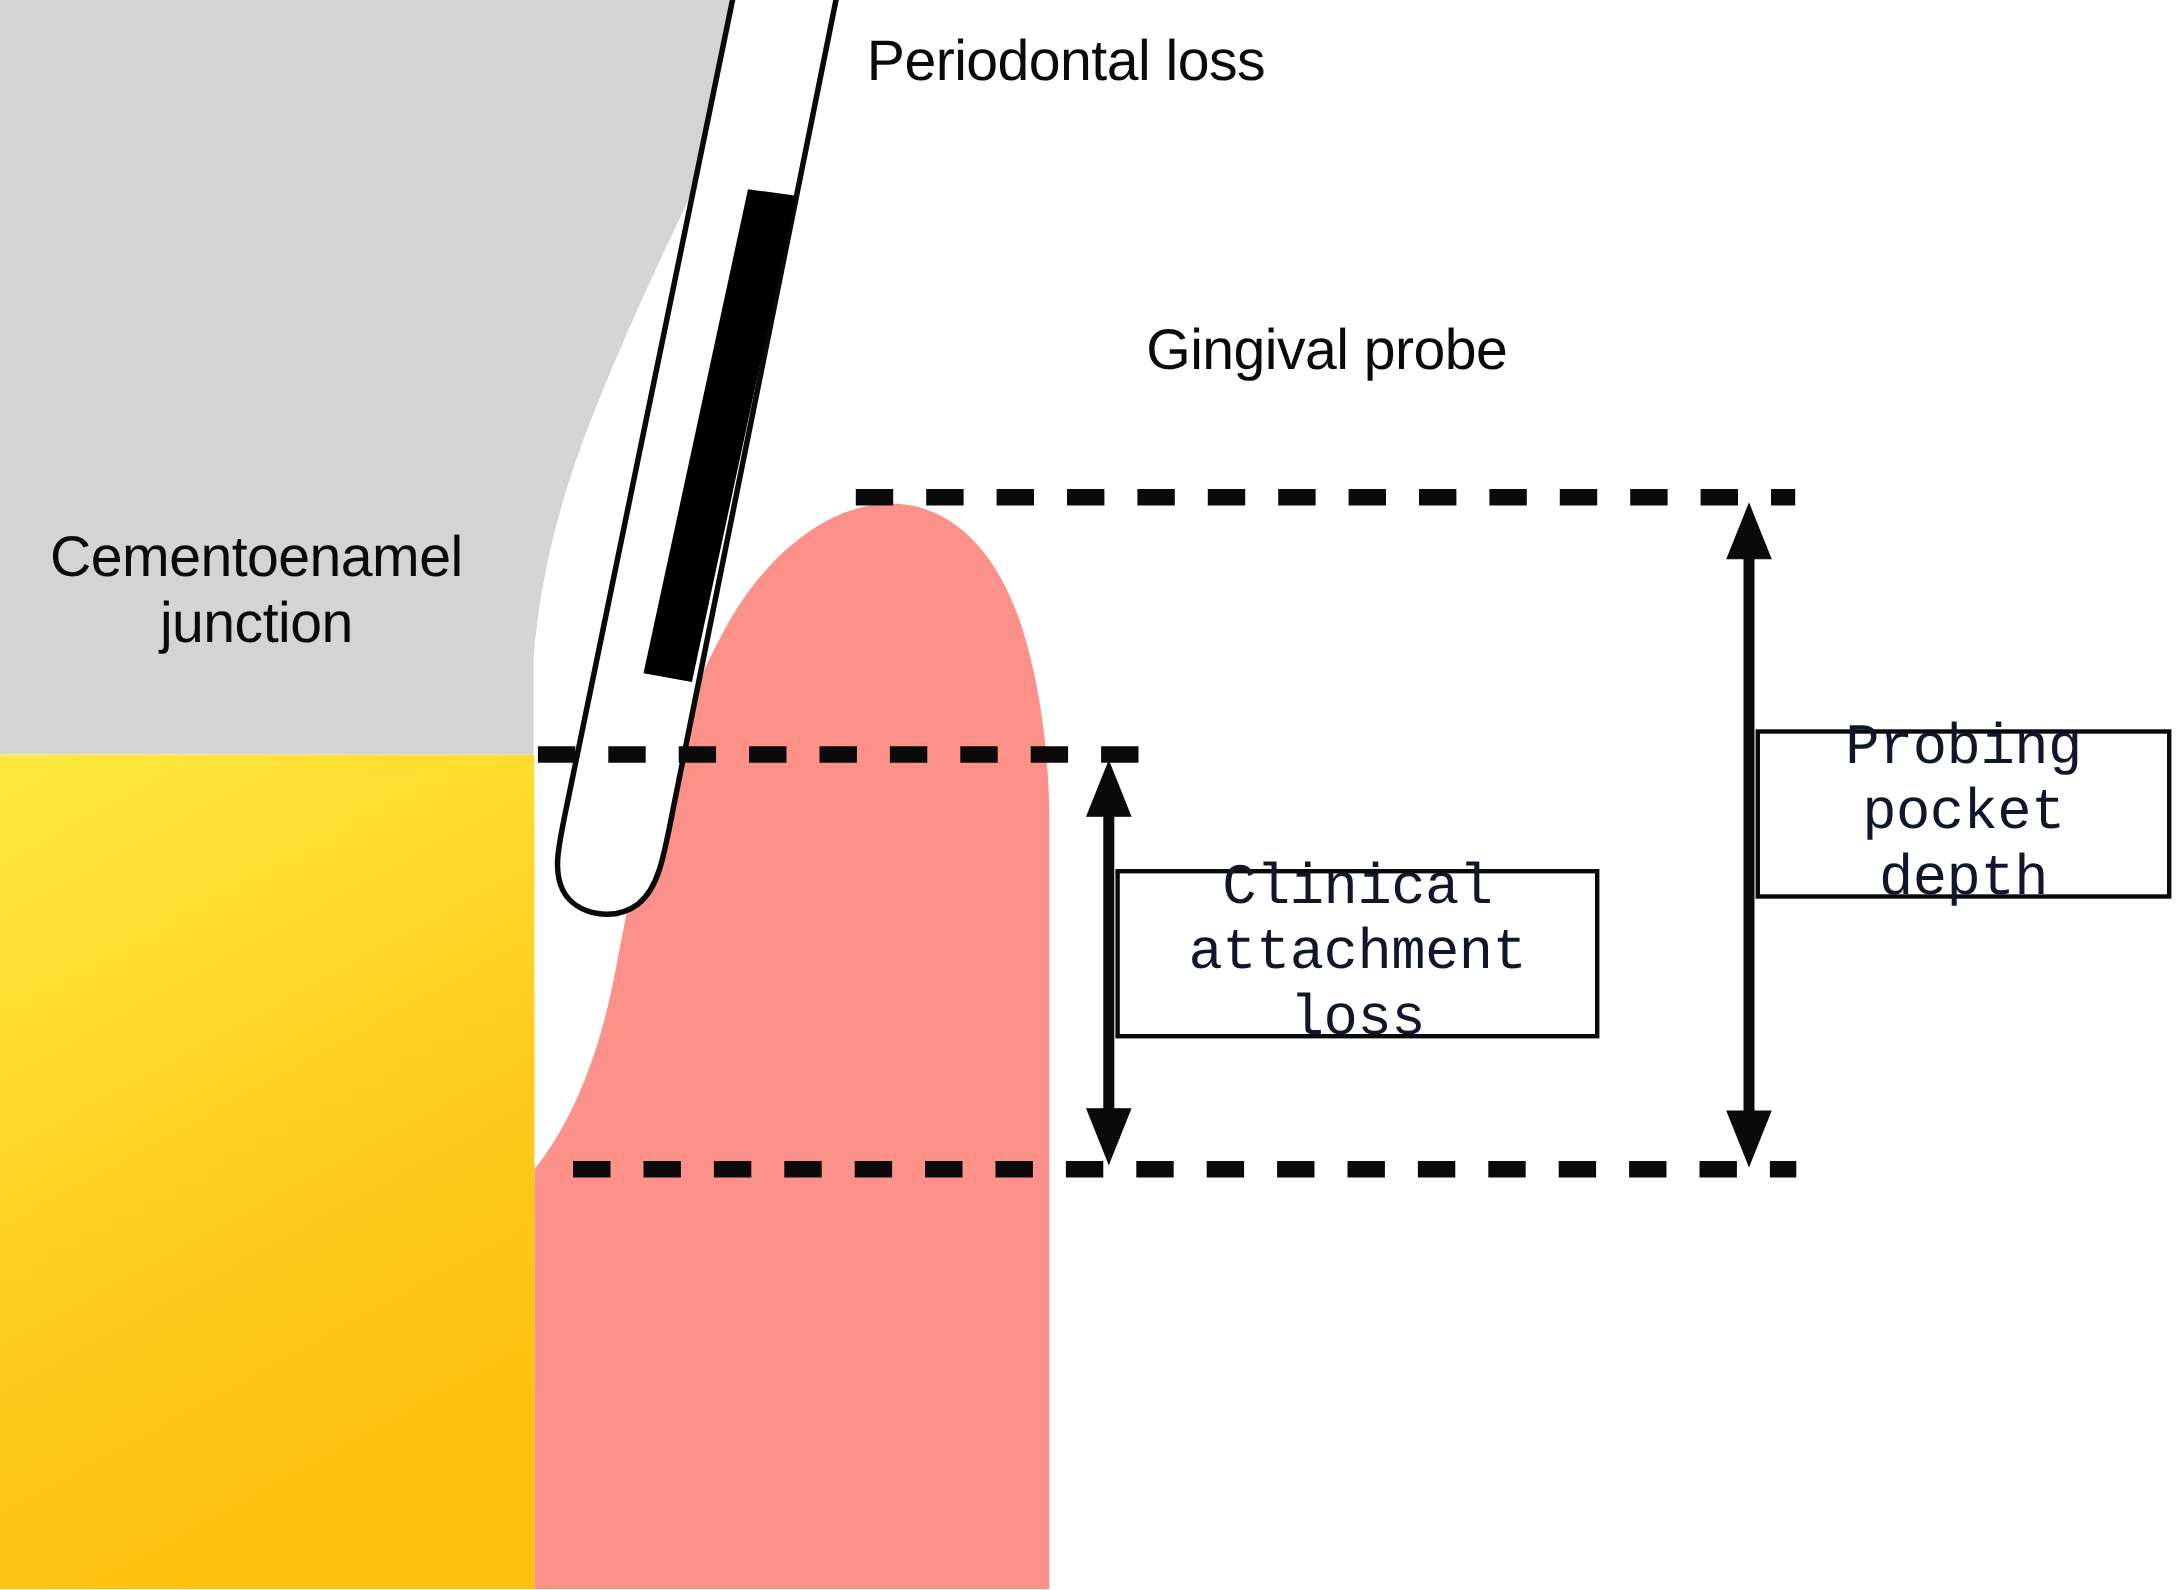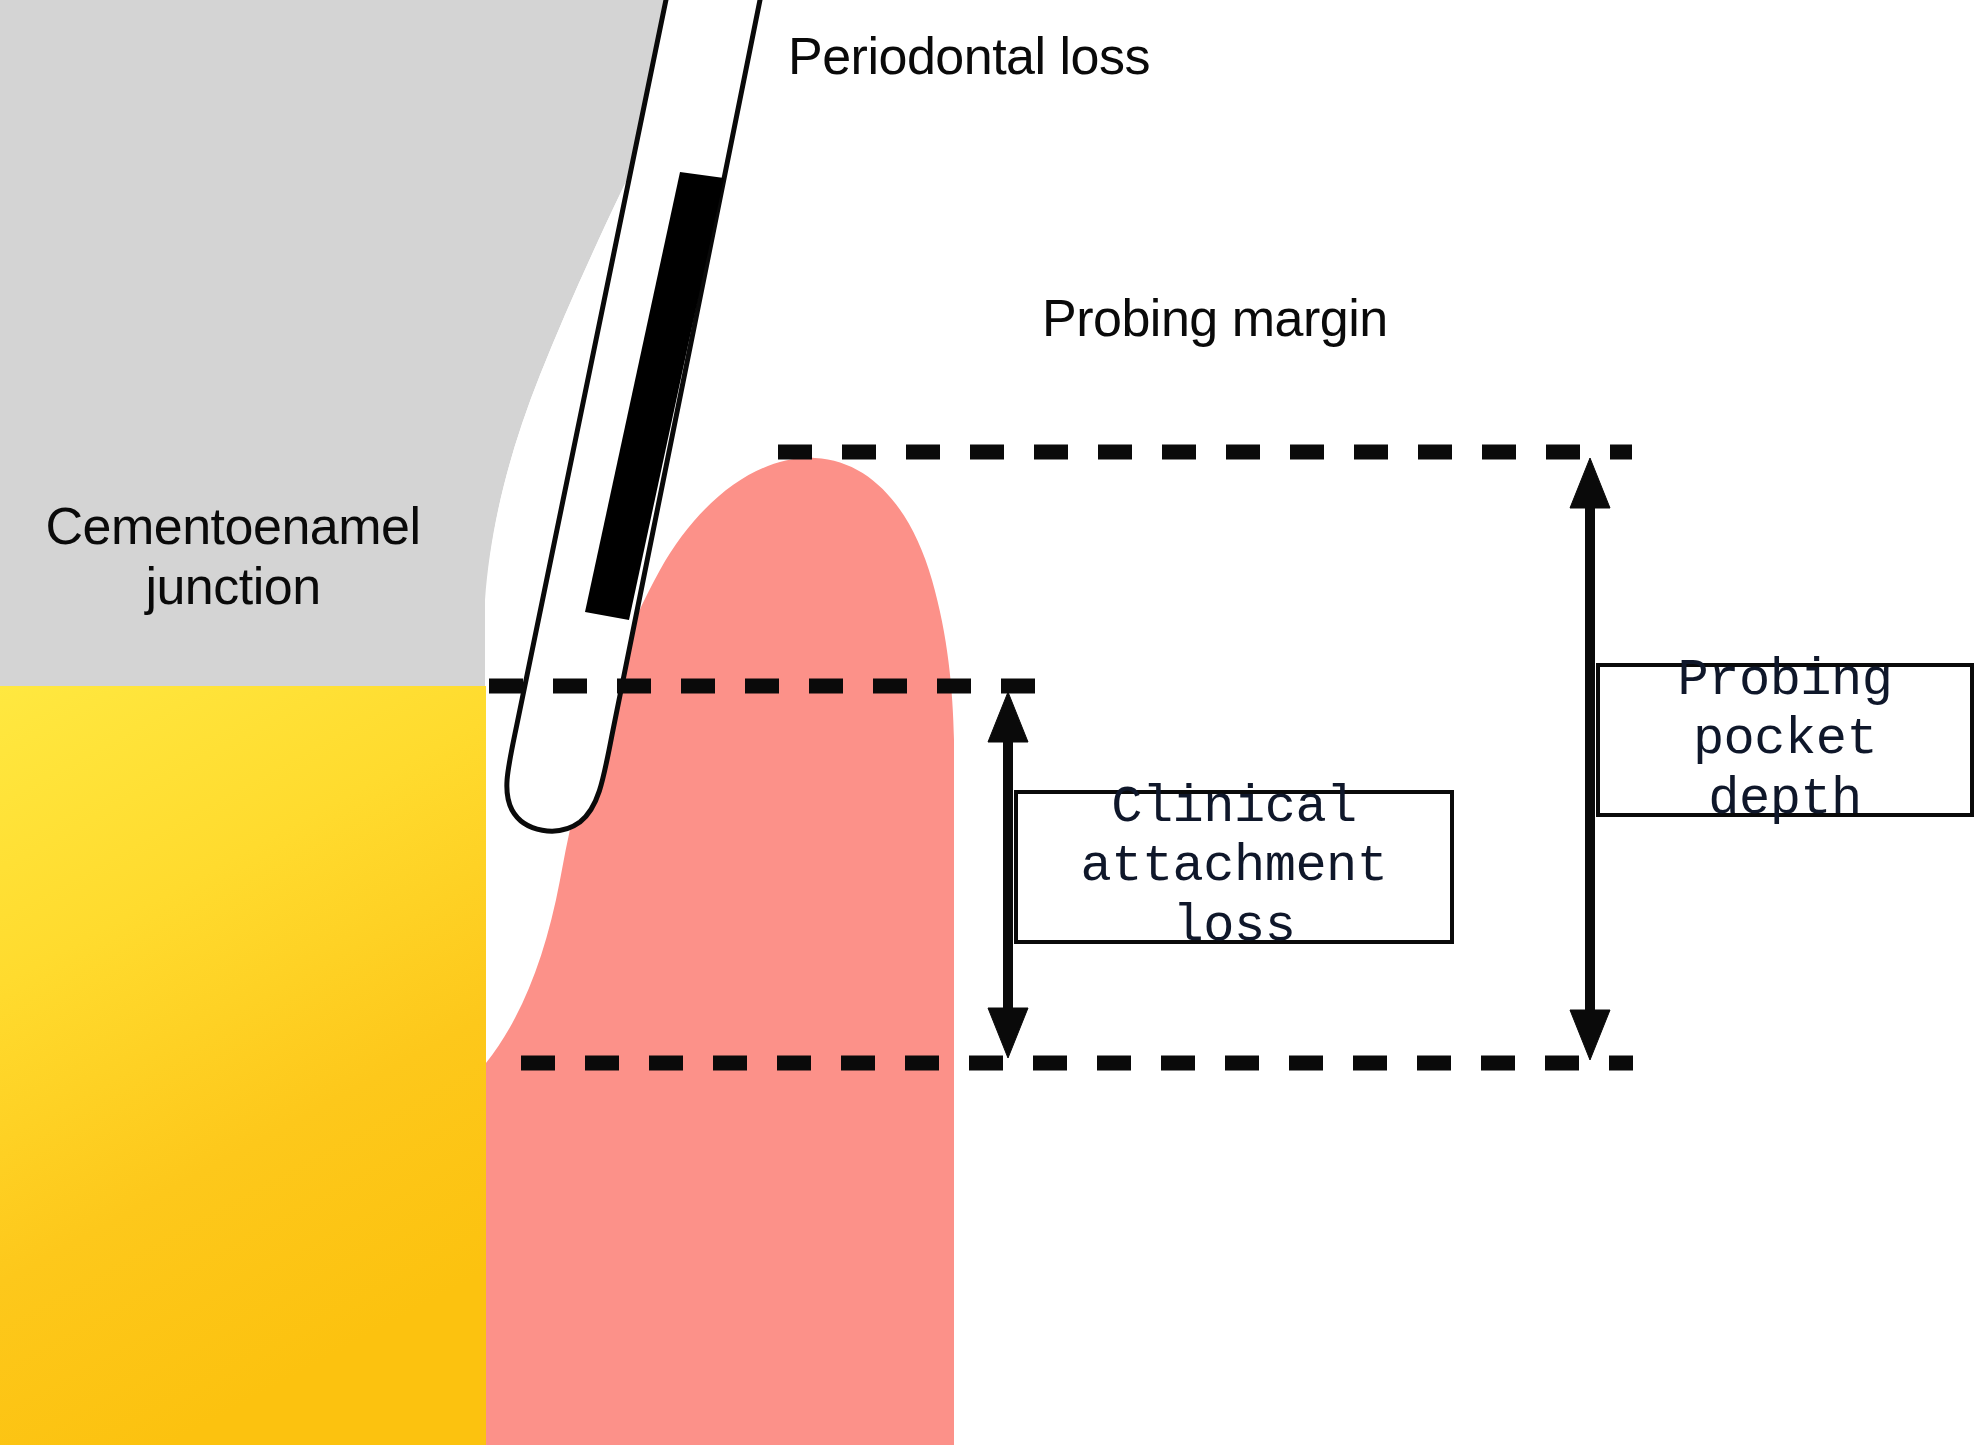--- a/index.html
+++ b/index.html
@@ -39,21 +39,21 @@
     top: 26px;
     font-size: 52px;
   }
   #label-gingival-margin {
     left: 1042px;
     top: 288px;
     font-size: 52px;
   }
   #label-cej {
     left: 18px;
-    top: 496px;
+    top: 477px;
     font-size: 52px;
     width: 430px;
     text-align: center;
     white-space: normal;
   }
   #label-base-of-pocket {
     left: 1090px;
     top: 855px;
     font-size: 52px;
   }
@@ -167,21 +167,21 @@
     <g stroke="#0a0a0a" fill="#0a0a0a">
       <line x1="1590" y1="495" x2="1590" y2="1022" stroke-width="10"></line>
       <polygon points="1590,458 1570,508 1610,508"></polygon>
       <polygon points="1590,1060 1570,1010 1610,1010"></polygon>
     </g>
 
   </svg>
 
   <div class="lbl" id="label-probe">Periodontal loss</div>
 
-  <div class="lbl" id="label-gingival-margin">Probing margin</div>
+  <div class="lbl" id="label-gingival-margin">Gingival probe</div>
 
   <div class="lbl" id="label-cej">Cementoenamel junction</div>
 
   <div class="lbl" id="label-base-of-pocket">Base of pocket</div>
 
   <div class="callout" id="callout-cal">Clinical attachment loss</div>
 
   <div class="callout" id="callout-ppd">Probing pocket depth</div>
 
 </div>

